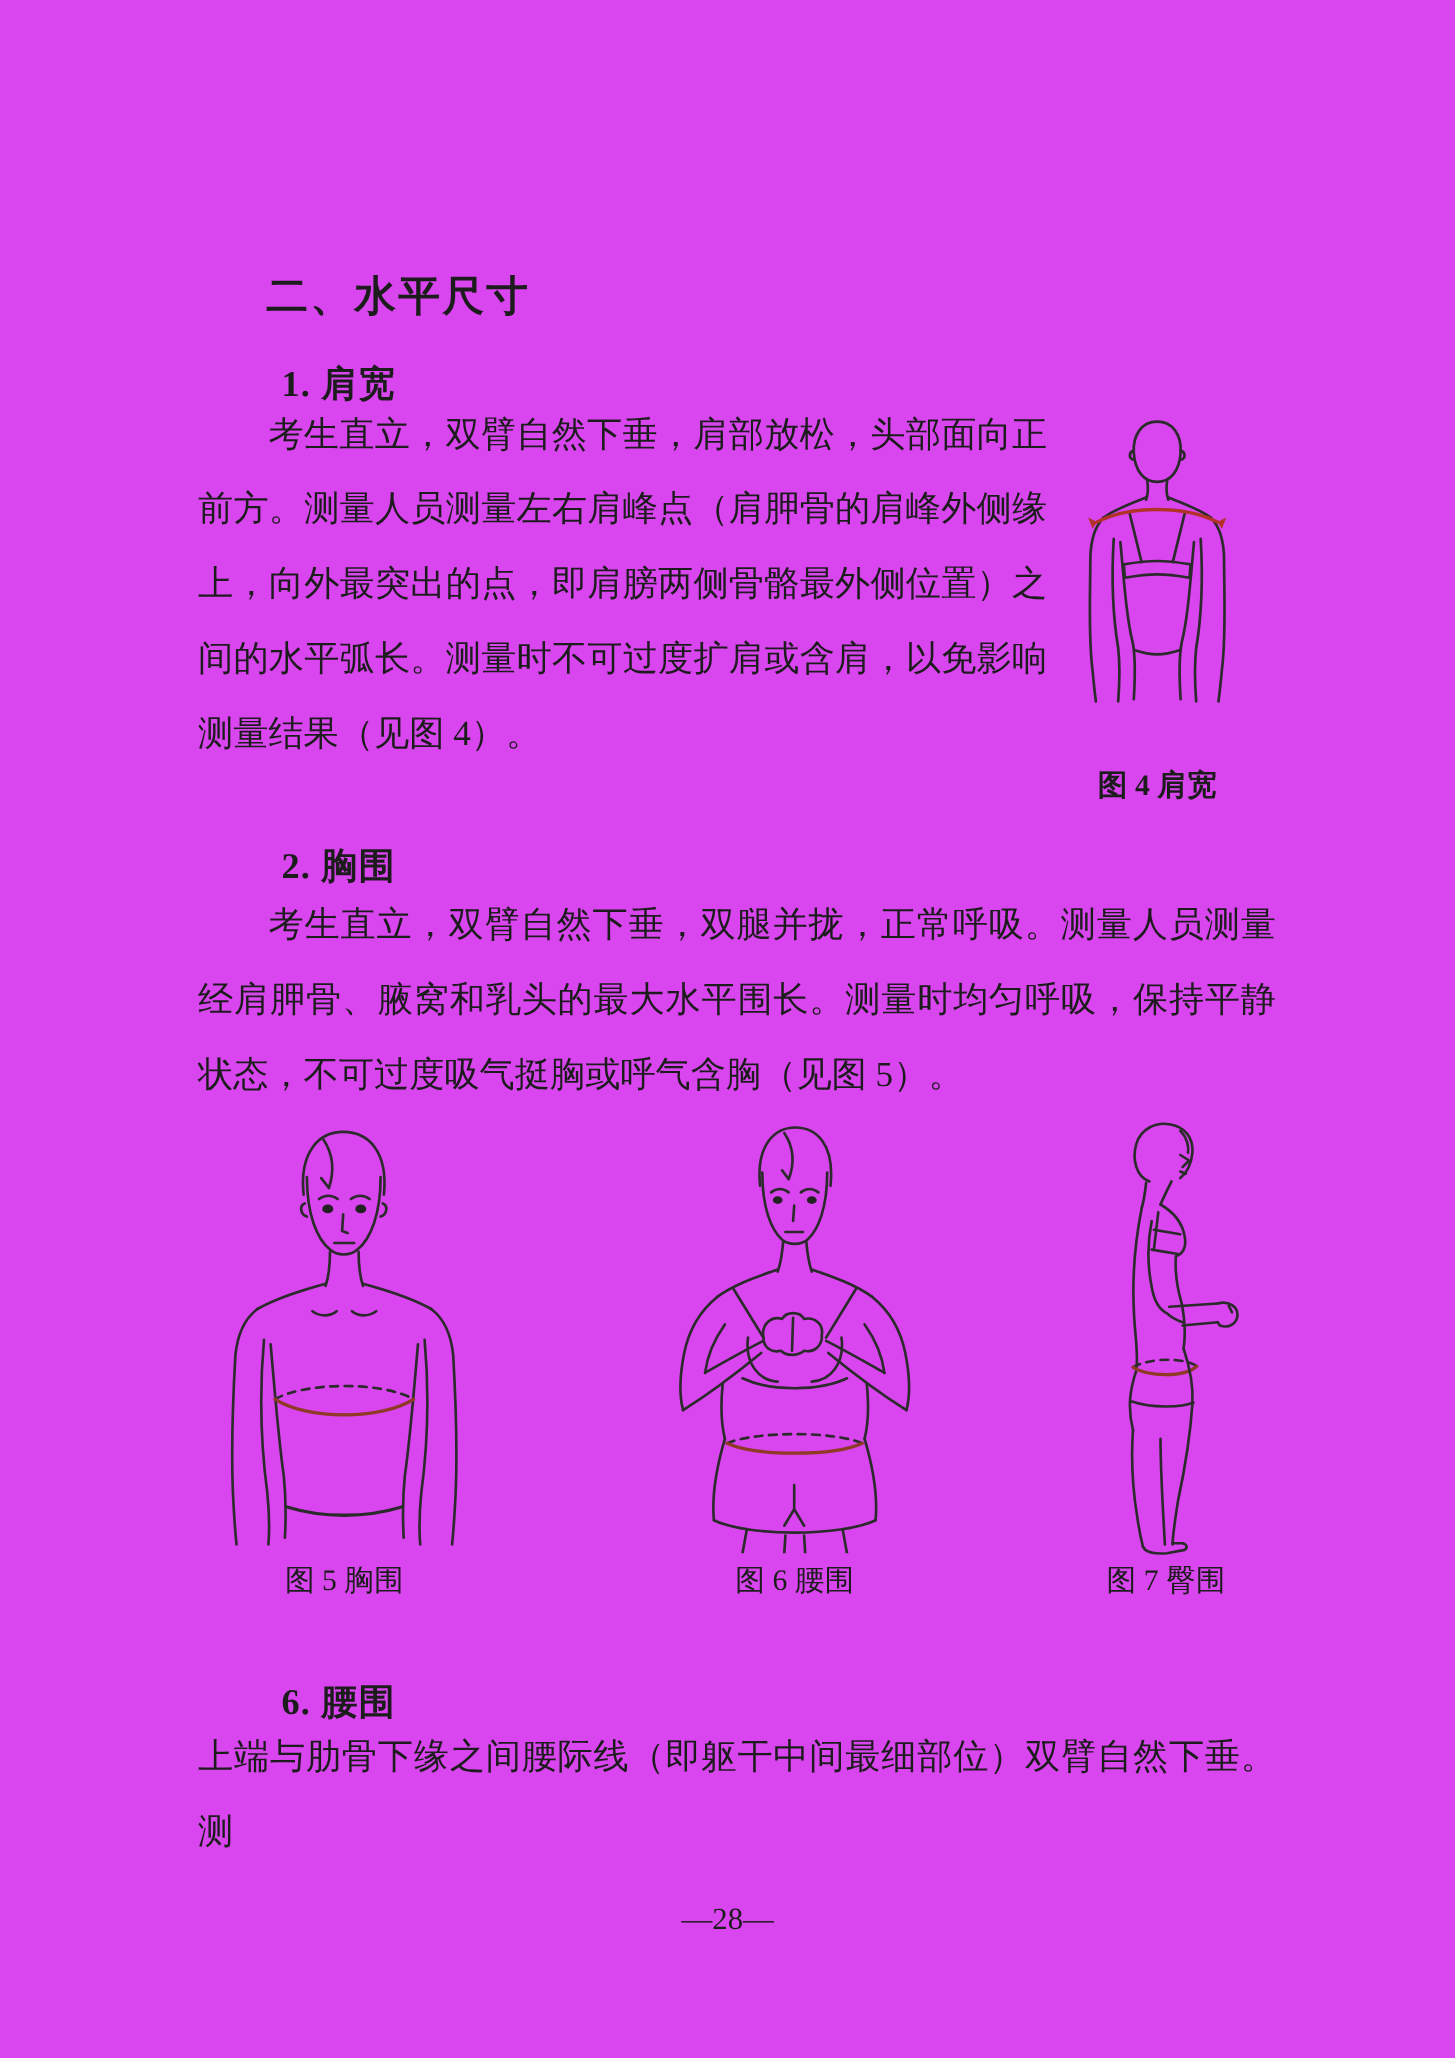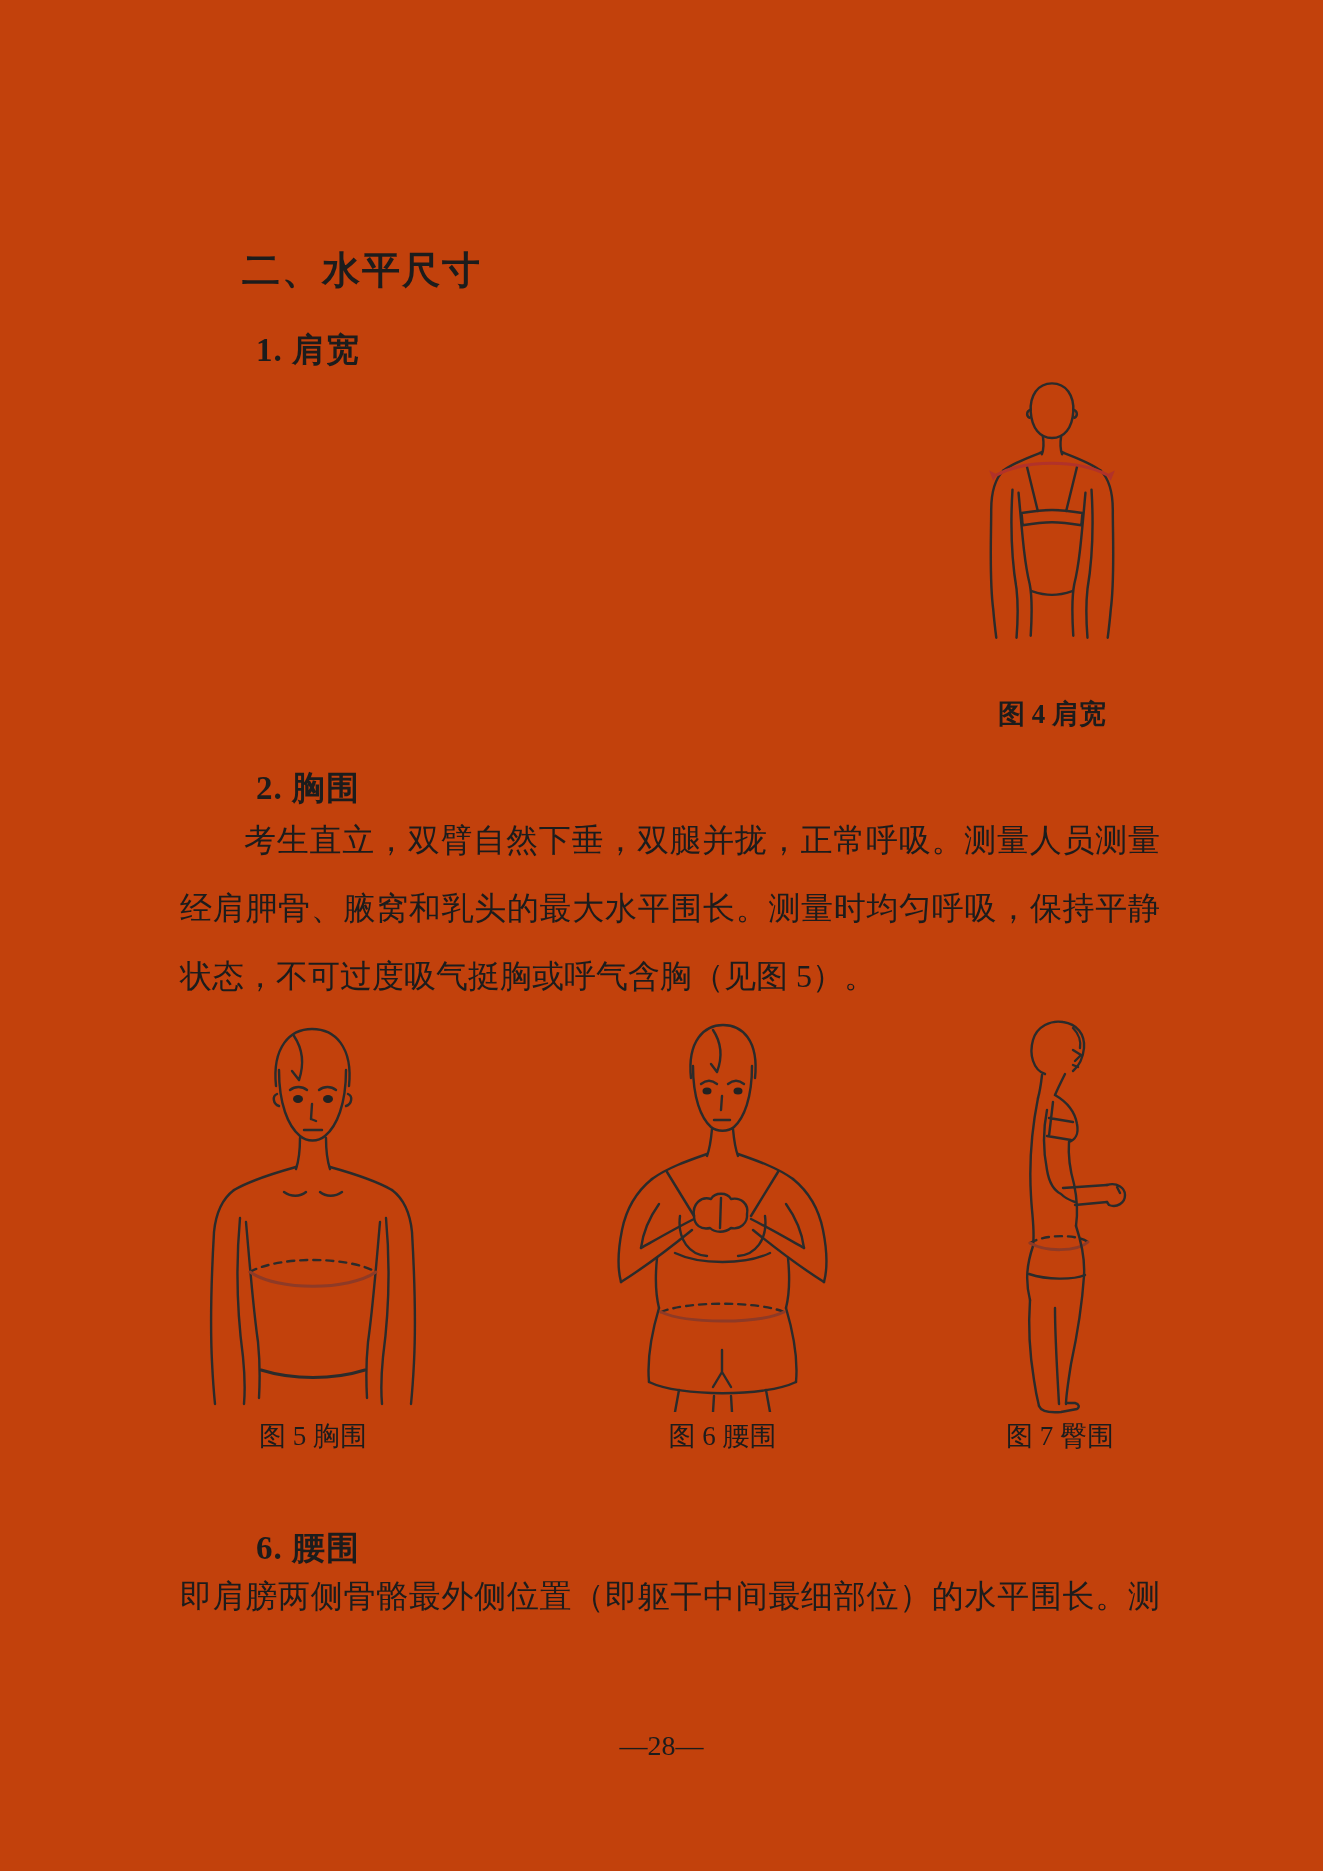--- a/index.html
+++ b/index.html
@@ -6,21 +6,21 @@
     --red:#b23229;
     --dred:#8e3a26;
     --ink:#2b2b2b;
     --text:#1c1c1c;
   }
   html,body{margin:0;padding:0;background:#888;}
   .page{
     position:relative;
     width:1323px;height:1871px;
     margin:0 auto;
-    background:#c2410c;
+    background:#d946ef;
     color:var(--text);
     font-family:"Liberation Serif","DejaVu Serif",serif;
     overflow:hidden;
   }
   .title{
     position:absolute;left:242px;top:250px;
     font-family:"Liberation Sans","DejaVu Sans",sans-serif;
     font-weight:600;font-size:38px;line-height:1.1;margin:0;
     letter-spacing:2px;
   }
@@ -57,20 +57,27 @@
   .figsvg .redf{fill:var(--red);stroke:none;}
 </style>
 </head>
 <body>
 
 <div class="page">
 
   <h1 class="title">二、水平尺寸</h1>
 
   <h2 class="h" style="top:316px;">1. 肩宽</h2>
+  <div class="para" style="left:180px;top:360px;width:772px;">
+    <div class="ln jl ind">考生直立，双臂自然下垂，肩部放松，头部面向正</div>
+    <div class="ln jl">前方。测量人员测量左右肩峰点（肩胛骨的肩峰外侧缘</div>
+    <div class="ln jl">上，向外最突出的点，即肩膀两侧骨骼最外侧位置）之</div>
+    <div class="ln jl">间的水平弧长。测量时不可过度扩肩或含肩，以免影响</div>
+    <div class="ln">测量结果（见图 4）。</div>
+  </div>
 
   <svg class="figsvg" style="left:976px;top:376px;" width="152" height="266" viewBox="0 0 150 262">
     <path d="M75,7 C89,7 97,19 96,35 C95,51 87,61 75,61 C63,61 55,51 54,35 C53,19 61,7 75,7 Z"></path>
     <path d="M54,33 c-4,1 -5,6 -1,8 M96,33 c4,1 5,6 1,8"></path>
     <path d="M66,59 C67,66 67,72 65,77 M84,59 C83,66 83,72 85,77"></path>
     <path d="M65,75 C52,80 38,85 27,93 M85,75 C98,80 112,85 123,93"></path>
     <path d="M27,93 C18,102 15,115 15,132 C15,160 13,200 17,230 C18,242 19,250 20,258"></path>
     <path d="M123,93 C132,102 135,115 135,132 C135,160 137,200 133,230 C132,242 131,250 130,258"></path>
     <path d="M36,112 C34,145 35,180 40,210 C42,228 41,245 40,258"></path>
     <path d="M114,112 C116,145 115,180 110,210 C108,228 109,245 110,258"></path>
@@ -163,18 +170,18 @@
     <path d="M91,208 C97,226 100,242 99,258"></path>
     <path d="M99,258 C97,288 92,318 86,346 C83,365 81,378 81,386"></path>
     <path d="M45,282 C43,310 45,338 49,362 C51,376 53,384 54,388"></path>
     <path d="M70,290 C70,320 72,350 74,386"></path>
     <path d="M54,388 C56,393 64,395 76,394 L92,391 C95,389 94,386 90,385 L81,385"></path>
   </svg>
   <div class="caption" style="left:985px;top:1420px;width:150px;">图 7 臀围</div>
 
   <h2 class="h" style="top:1514px;">6. 腰围</h2>
   <div class="para" style="left:180px;top:1562px;width:980px;">
-    <div class="ln jl">即肩膀两侧骨骼最外侧位置（即躯干中间最细部位）的水平围长。测</div>
+    <div class="ln jl">上端与肋骨下缘之间腰际线（即躯干中间最细部位）双臂自然下垂。测</div>
   </div>
 
   <div class="pageno">—28—</div>
 
 </div>
 
 </body></html>

